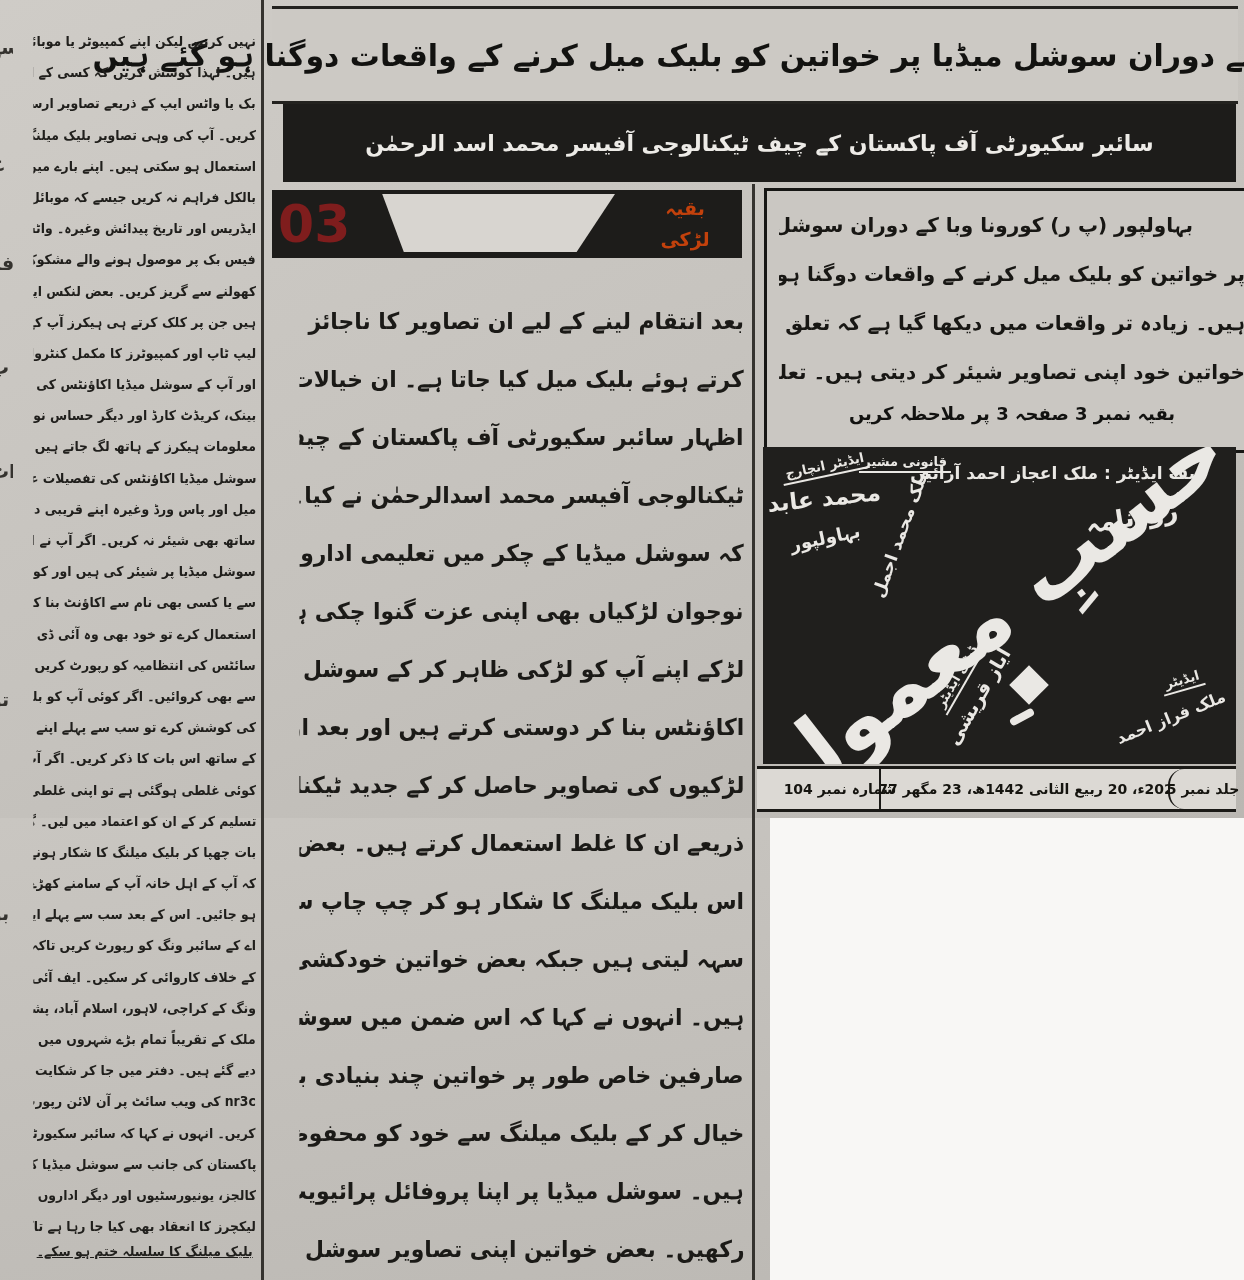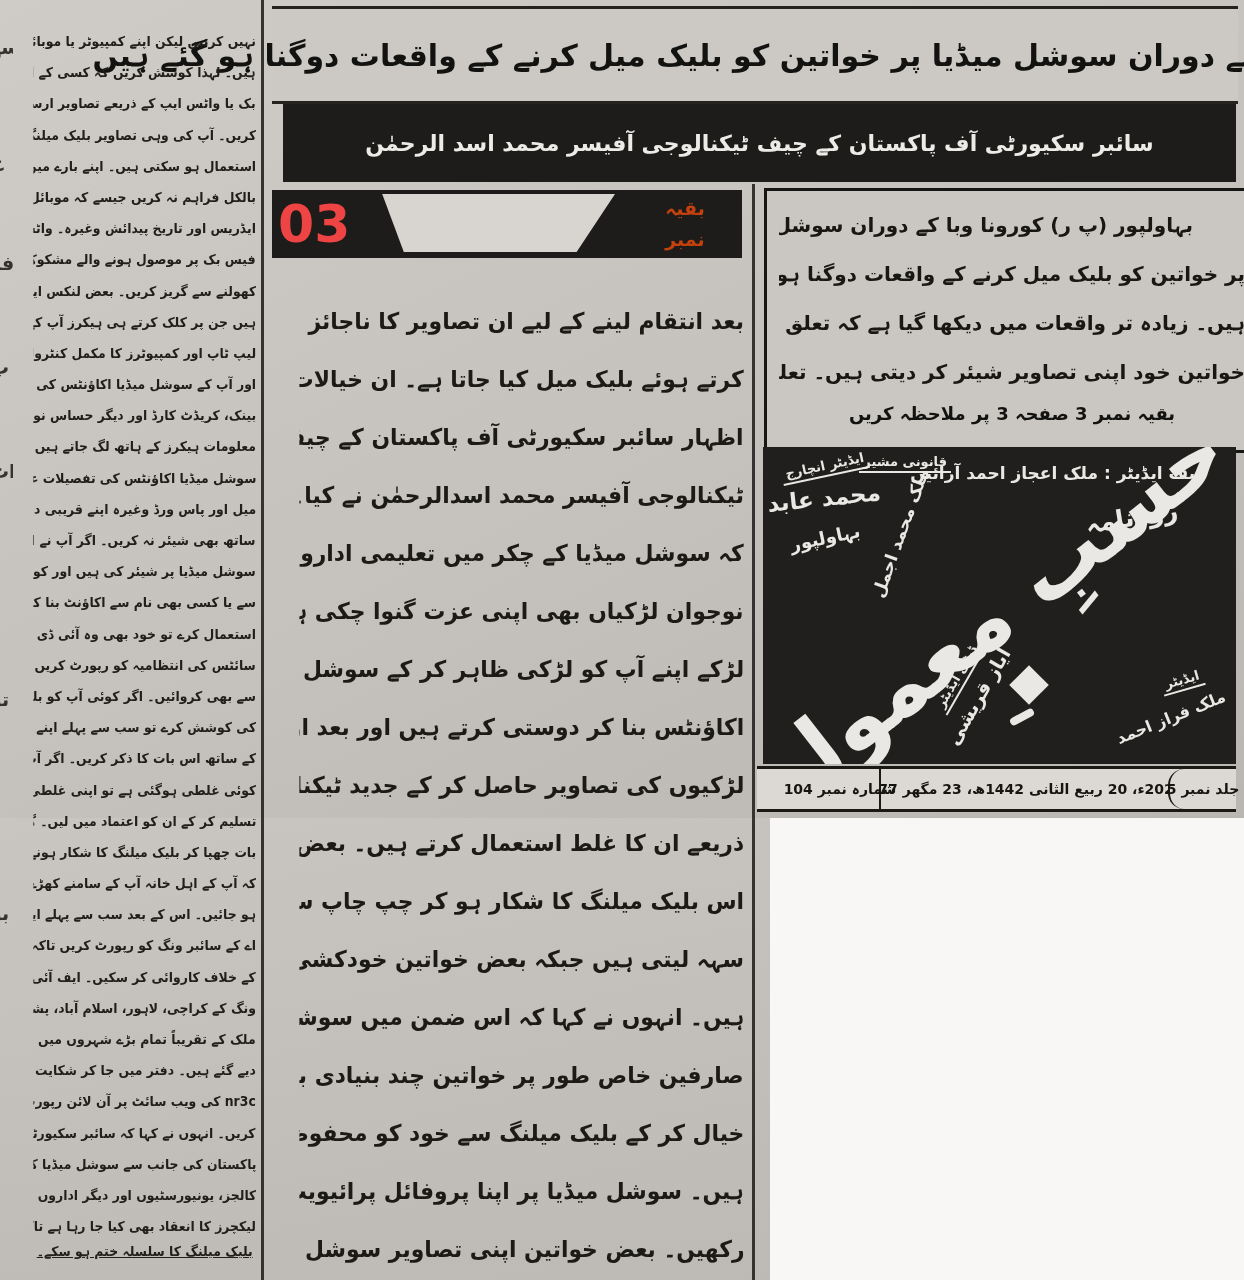--- a/index.html
+++ b/index.html
@@ -19,21 +19,21 @@
   .headline-band{left:272px;top:6px;width:966px;height:92px;background:#ccc9c4;
                  border-top:3px solid #23221f;border-bottom:3px solid #23221f;
                  display:flex;align-items:center;justify-content:center;}
   .headline-band .t{font-size:30px;font-weight:bold;color:#121210;direction:rtl;white-space:nowrap;}
   
   .subhead{left:283px;top:104px;width:953px;height:78px;background:#1d1c1a;
            display:flex;align-items:center;justify-content:center;}
   .subhead .t{font-size:22px;font-weight:bold;color:#edebe7;direction:rtl;white-space:nowrap;}
   
   .banner{left:272px;top:190px;width:470px;height:68px;background:#1d1c1a;}
-  .banner-num{left:278px;top:192px;font-size:52px;line-height:64px;font-weight:bold;color:#ef4444;
+  .banner-num{left:278px;top:192px;font-size:52px;line-height:64px;font-weight:bold;color:#7f1d1d;
               font-family:"DejaVu Sans",sans-serif;}
   .banner-trap{left:375px;top:194px;width:240px;height:58px;background:#d8d5d0;
                clip-path:polygon(3% 0,100% 0,84% 100%,12% 100%);}
   .banner-tag{left:635px;top:193px;width:100px;color:#c2410c;font-weight:bold;
               font-size:19px;line-height:31px;text-align:center;direction:rtl;}
   
   .mid-col{left:276px;top:292px;width:468px;direction:rtl;}
   .mid-col div{height:58px;line-height:58px;font-size:23px;font-weight:bold;color:#1b1a17;
                text-align:right;white-space:nowrap;overflow:hidden;
                transform:scaleX(.95);transform-origin:right center;}
@@ -127,21 +127,21 @@
 
   <div class="abs subhead">
     <div class="t">سائبر سکیورٹی آف پاکستان کے چیف ٹیکنالوجی آفیسر محمد اسد الرحمٰن</div>
   </div>
 
   <div class="abs banner"></div>
   <div class="abs banner-num">03</div>
   <div class="abs banner-trap"></div>
   <div class="abs banner-tag">
     <div>بقیہ</div>
-    <div>نمبر</div>
+    <div>لڑکی</div>
   </div>
 
   <div class="abs mid-col">
 
   <div>بعد انتقام لینے کے لیے ان تصاویر کا ناجائز استعمال</div>
       <div>کرتے ہوئے بلیک میل کیا جاتا ہے۔ ان خیالات کا</div>
       <div>اظہار سائبر سکیورٹی آف پاکستان کے چیف</div>
       <div>ٹیکنالوجی آفیسر محمد اسدالرحمٰن نے کیا۔ انہوں نے کہا</div>
       <div>کہ سوشل میڈیا کے چکر میں تعلیمی اداروں کی کئی</div>
       <div>نوجوان لڑکیاں بھی اپنی عزت گنوا چکی ہے۔ متعدد</div>

